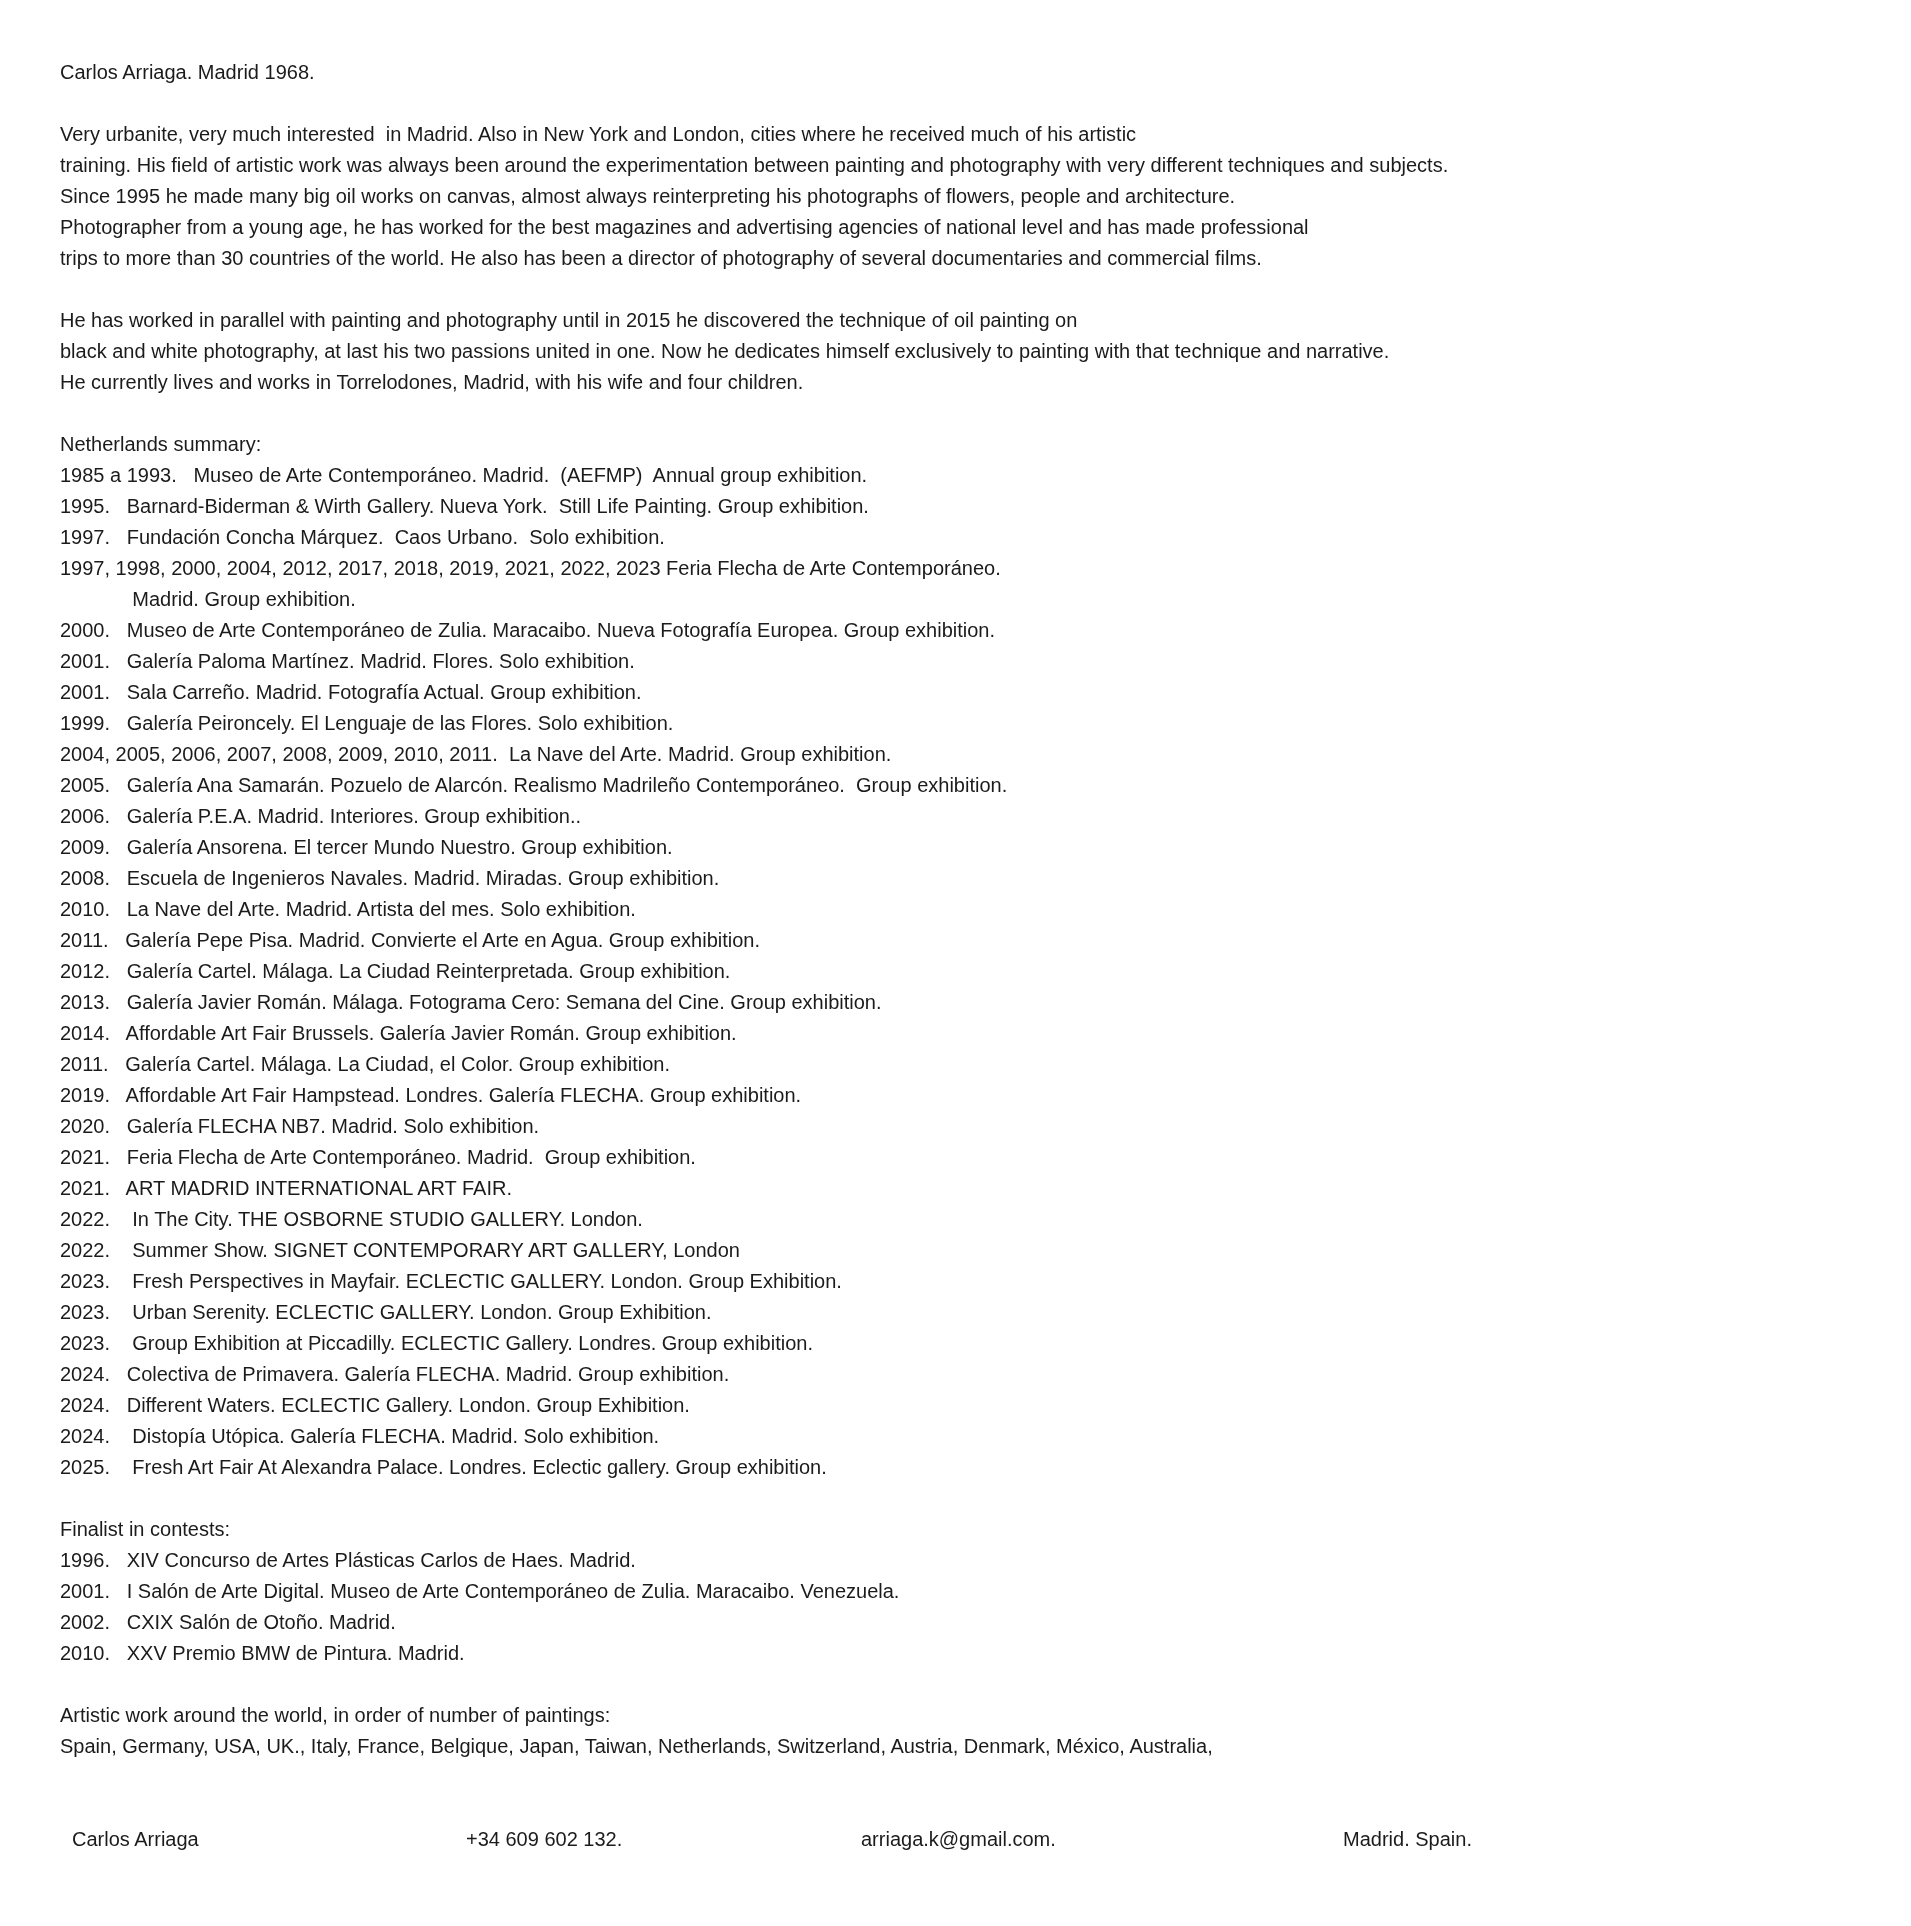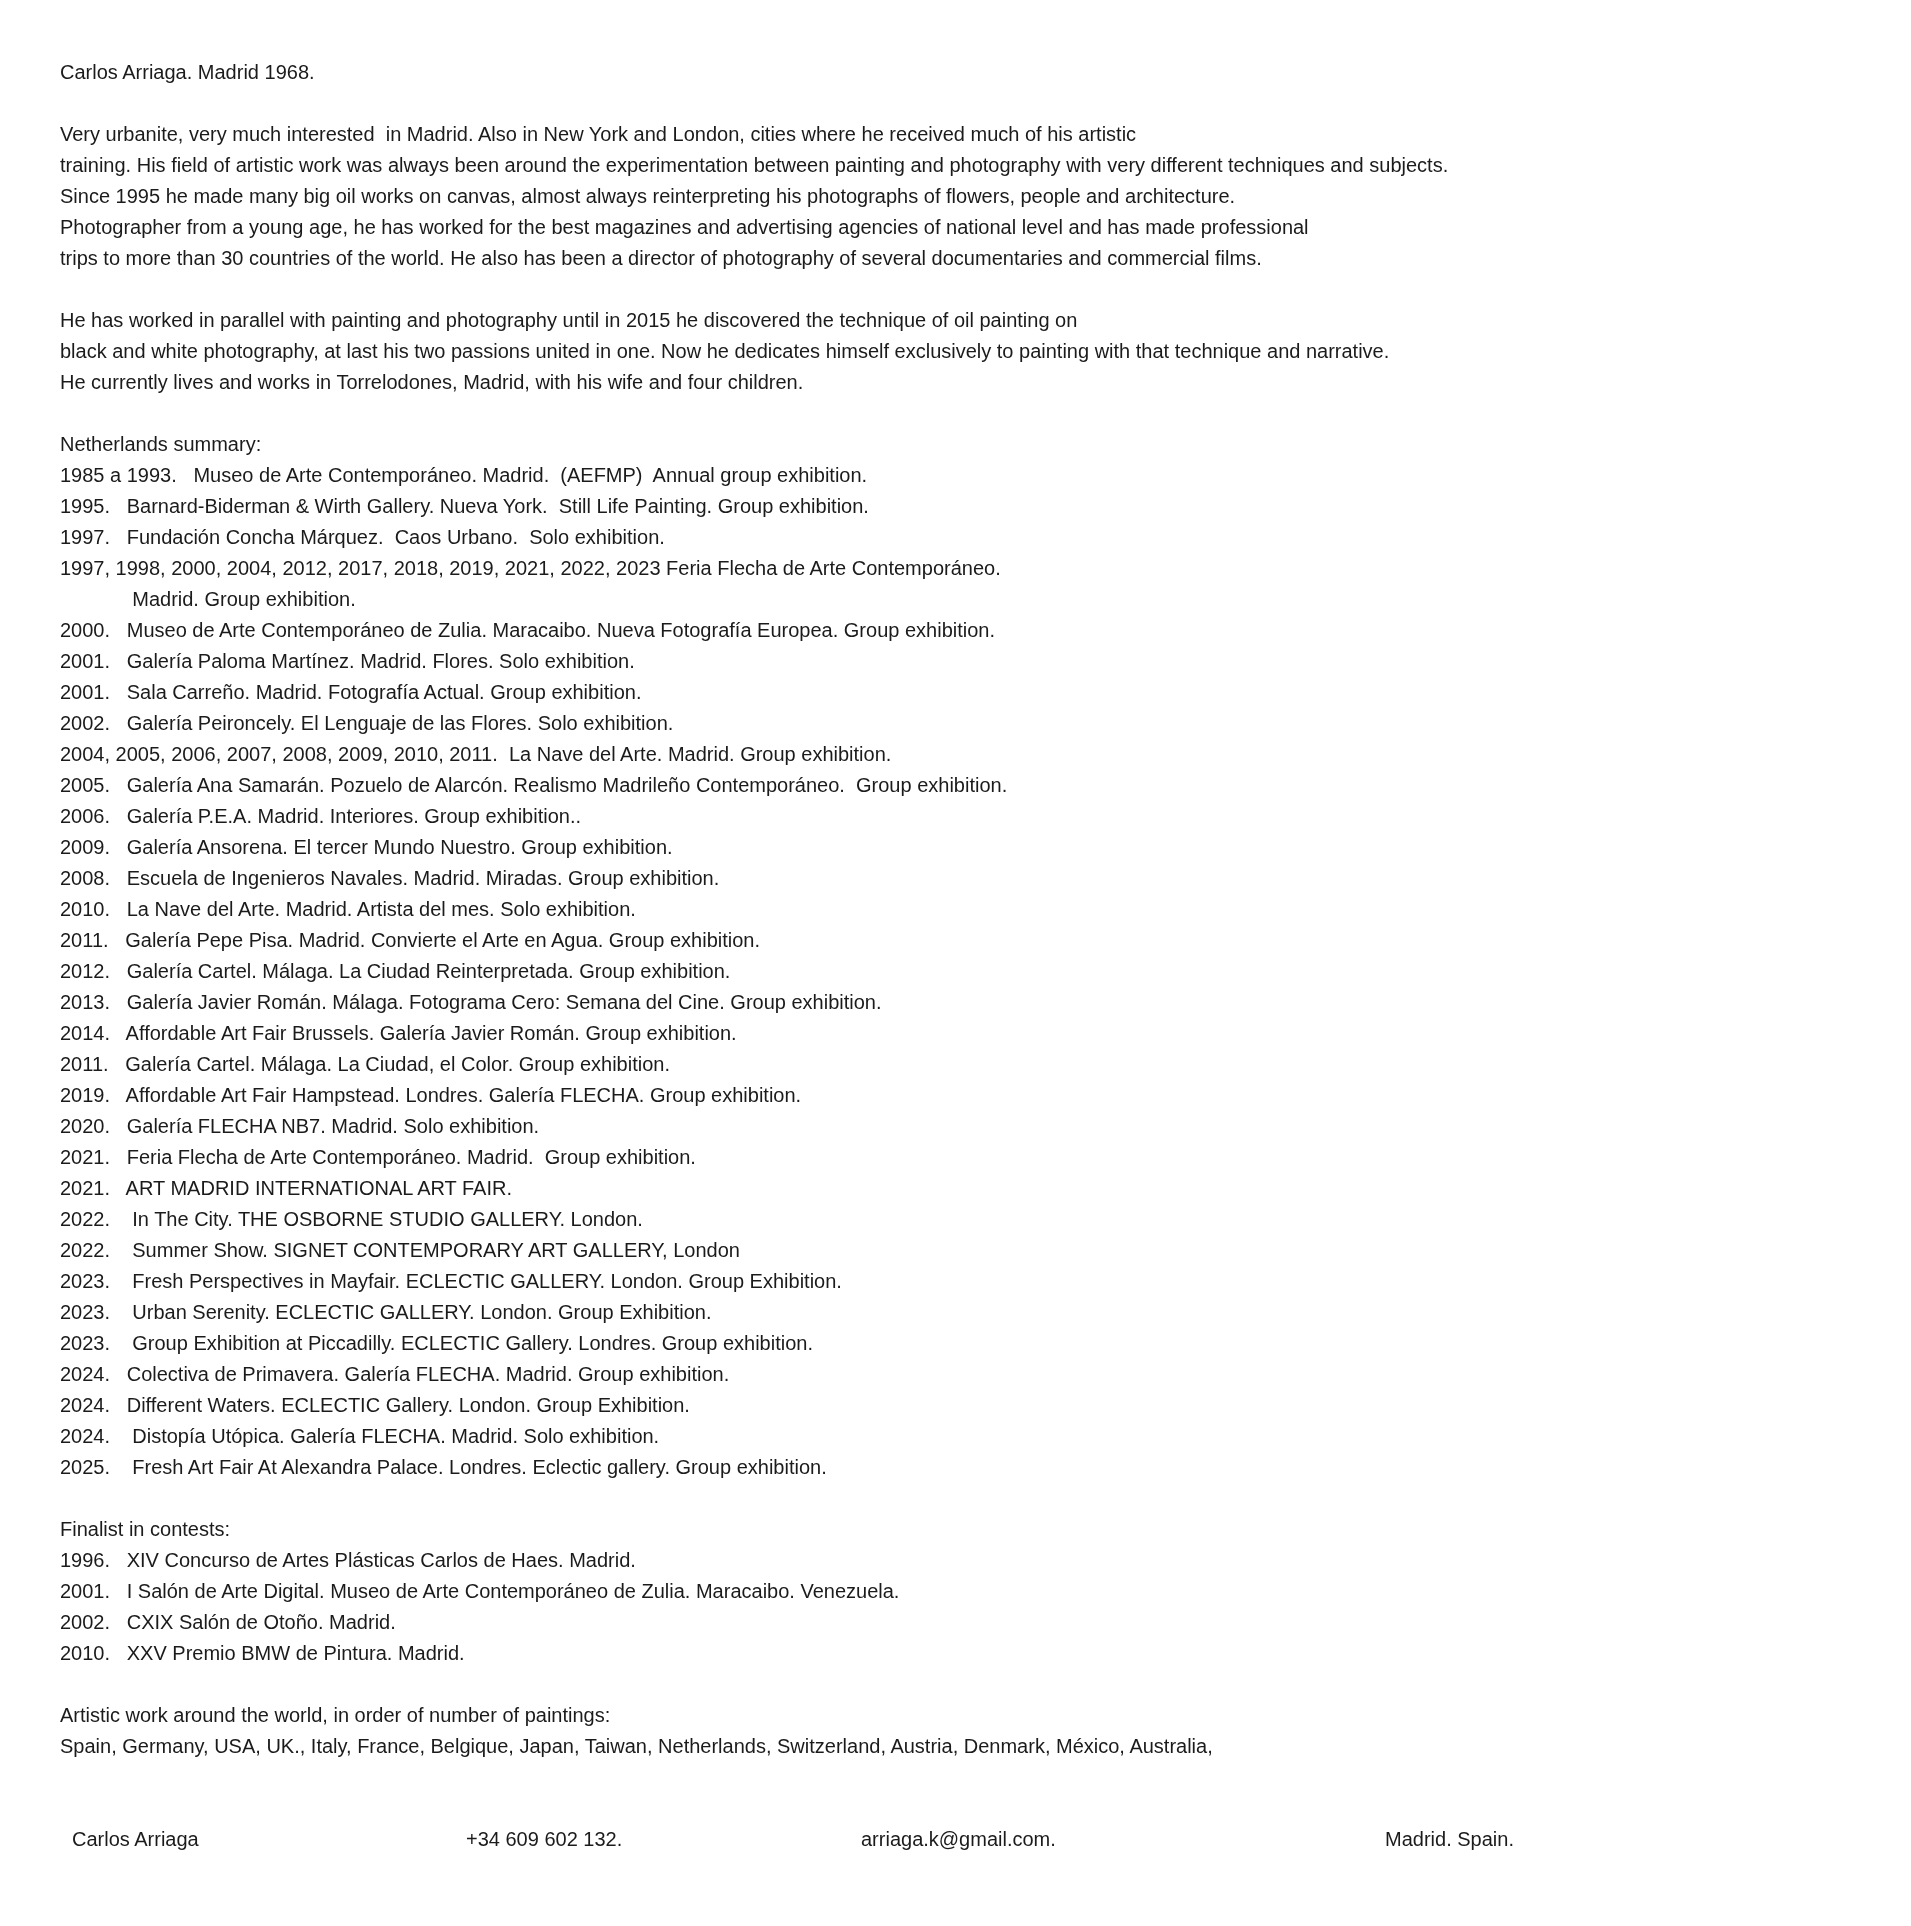--- a/index.html
+++ b/index.html
@@ -31,21 +31,21 @@
     min-height: 31px;
   }
   .footer-row span {
     position: absolute;
     top: 0;
     white-space: pre;
   }
   .f-name     { left: 12px; }
   .f-phone    { left: 406px; }
   .f-email    { left: 801px; }
-  .f-location { left: 1325px; }
+  .f-location { left: 1283px; }
 </style>
 </head>
 <body>
 
 <div class="doc">
 
   <div class="line">Carlos Arriaga. Madrid 1968.</div>
   <div class="blank"></div>
 
   <div class="line">Very urbanite, very much interested  in Madrid. Also in New York and London, cities where he received much of his artistic</div>
@@ -62,21 +62,21 @@
 
   <div class="line">Netherlands summary:</div>
   <div class="line">1985 a 1993.   Museo de Arte Contemporáneo. Madrid.  (AEFMP)  Annual group exhibition.</div>
   <div class="line">1995.   Barnard-Biderman &amp; Wirth Gallery. Nueva York.  Still Life Painting. Group exhibition.</div>
   <div class="line">1997.   Fundación Concha Márquez.  Caos Urbano.  Solo exhibition.</div>
   <div class="line">1997, 1998, 2000, 2004, 2012, 2017, 2018, 2019, 2021, 2022, 2023 Feria Flecha de Arte Contemporáneo.</div>
   <div class="line">             Madrid. Group exhibition.</div>
   <div class="line">2000.   Museo de Arte Contemporáneo de Zulia. Maracaibo. Nueva Fotografía Europea. Group exhibition.</div>
   <div class="line">2001.   Galería Paloma Martínez. Madrid. Flores. Solo exhibition.</div>
   <div class="line">2001.   Sala Carreño. Madrid. Fotografía Actual. Group exhibition.</div>
-  <div class="line">2002.   Galería Peironcely. El Lenguaje de las Flores. Solo exhibition.</div>
+  <div class="line">1999.   Galería Peironcely. El Lenguaje de las Flores. Solo exhibition.</div>
   <div class="line">2004, 2005, 2006, 2007, 2008, 2009, 2010, 2011.  La Nave del Arte. Madrid. Group exhibition.</div>
   <div class="line">2005.   Galería Ana Samarán. Pozuelo de Alarcón. Realismo Madrileño Contemporáneo.  Group exhibition.</div>
   <div class="line">2006.   Galería P.E.A. Madrid. Interiores. Group exhibition..</div>
   <div class="line">2009.   Galería Ansorena. El tercer Mundo Nuestro. Group exhibition.</div>
   <div class="line">2008.   Escuela de Ingenieros Navales. Madrid. Miradas. Group exhibition.</div>
   <div class="line">2010.   La Nave del Arte. Madrid. Artista del mes. Solo exhibition.</div>
   <div class="line">2011.   Galería Pepe Pisa. Madrid. Convierte el Arte en Agua. Group exhibition.</div>
   <div class="line">2012.   Galería Cartel. Málaga. La Ciudad Reinterpretada. Group exhibition.</div>
   <div class="line">2013.   Galería Javier Román. Málaga. Fotograma Cero: Semana del Cine. Group exhibition.</div>
   <div class="line">2014.   Affordable Art Fair Brussels. Galería Javier Román. Group exhibition.</div>

